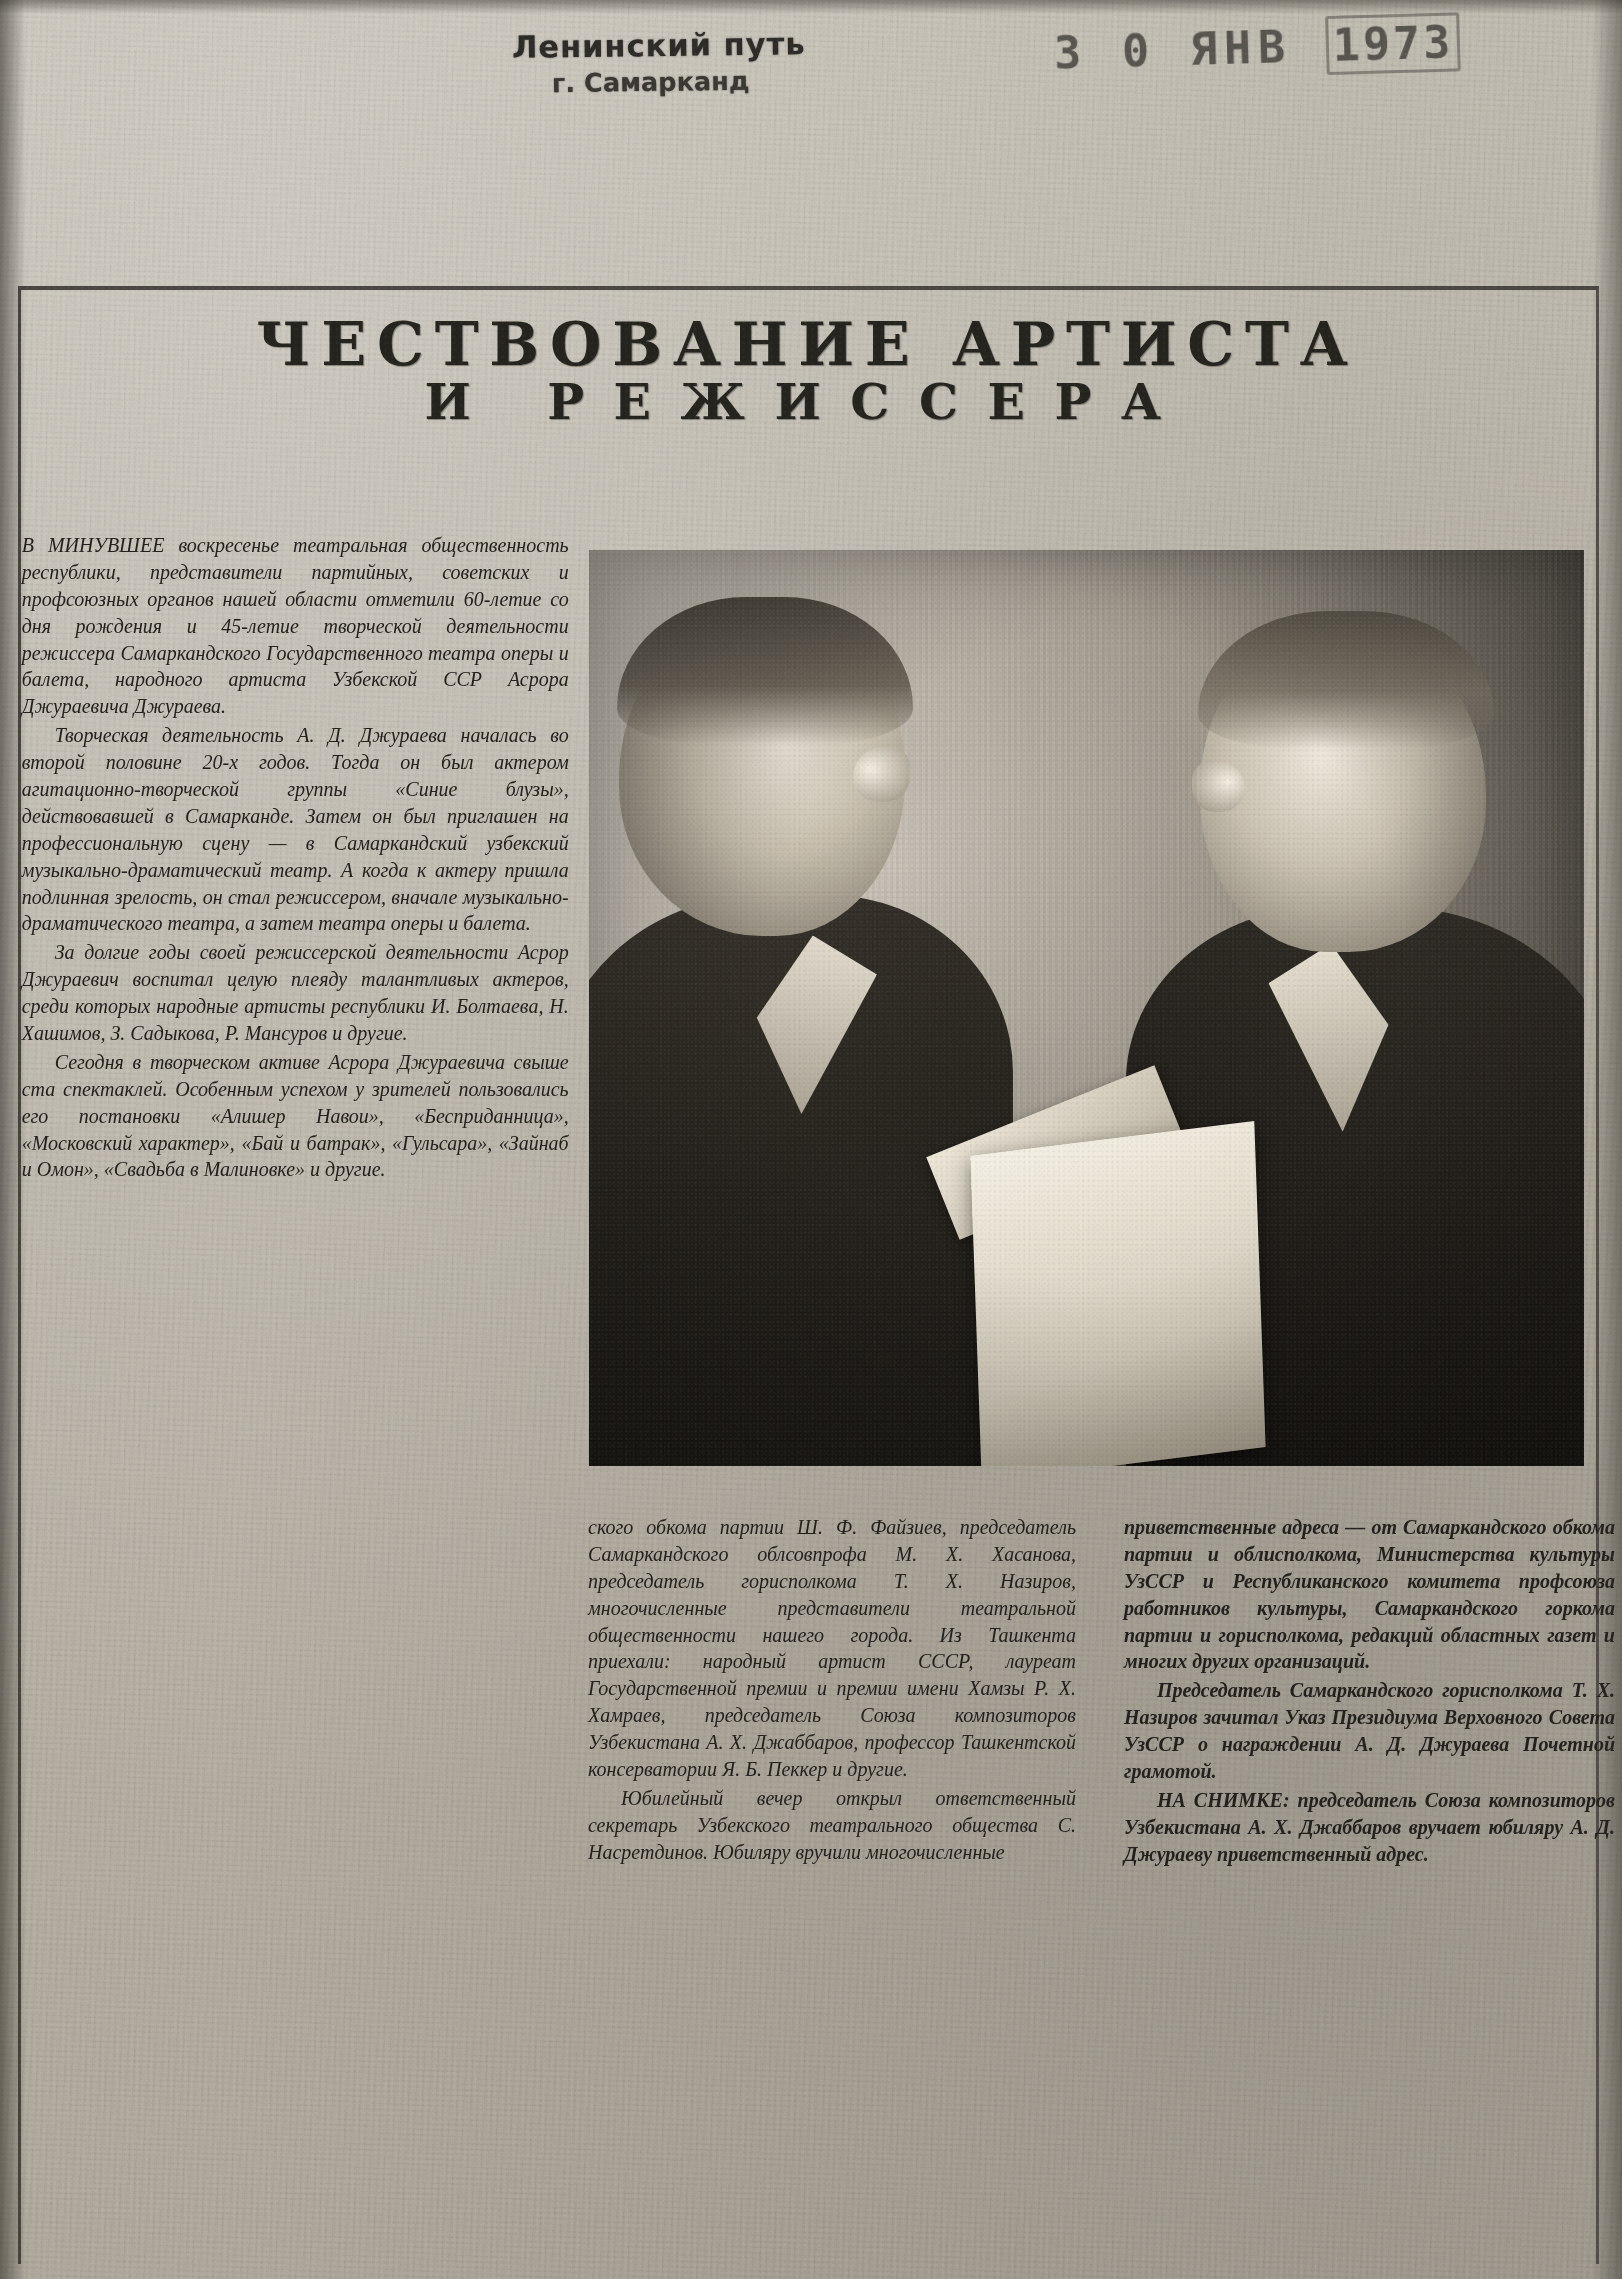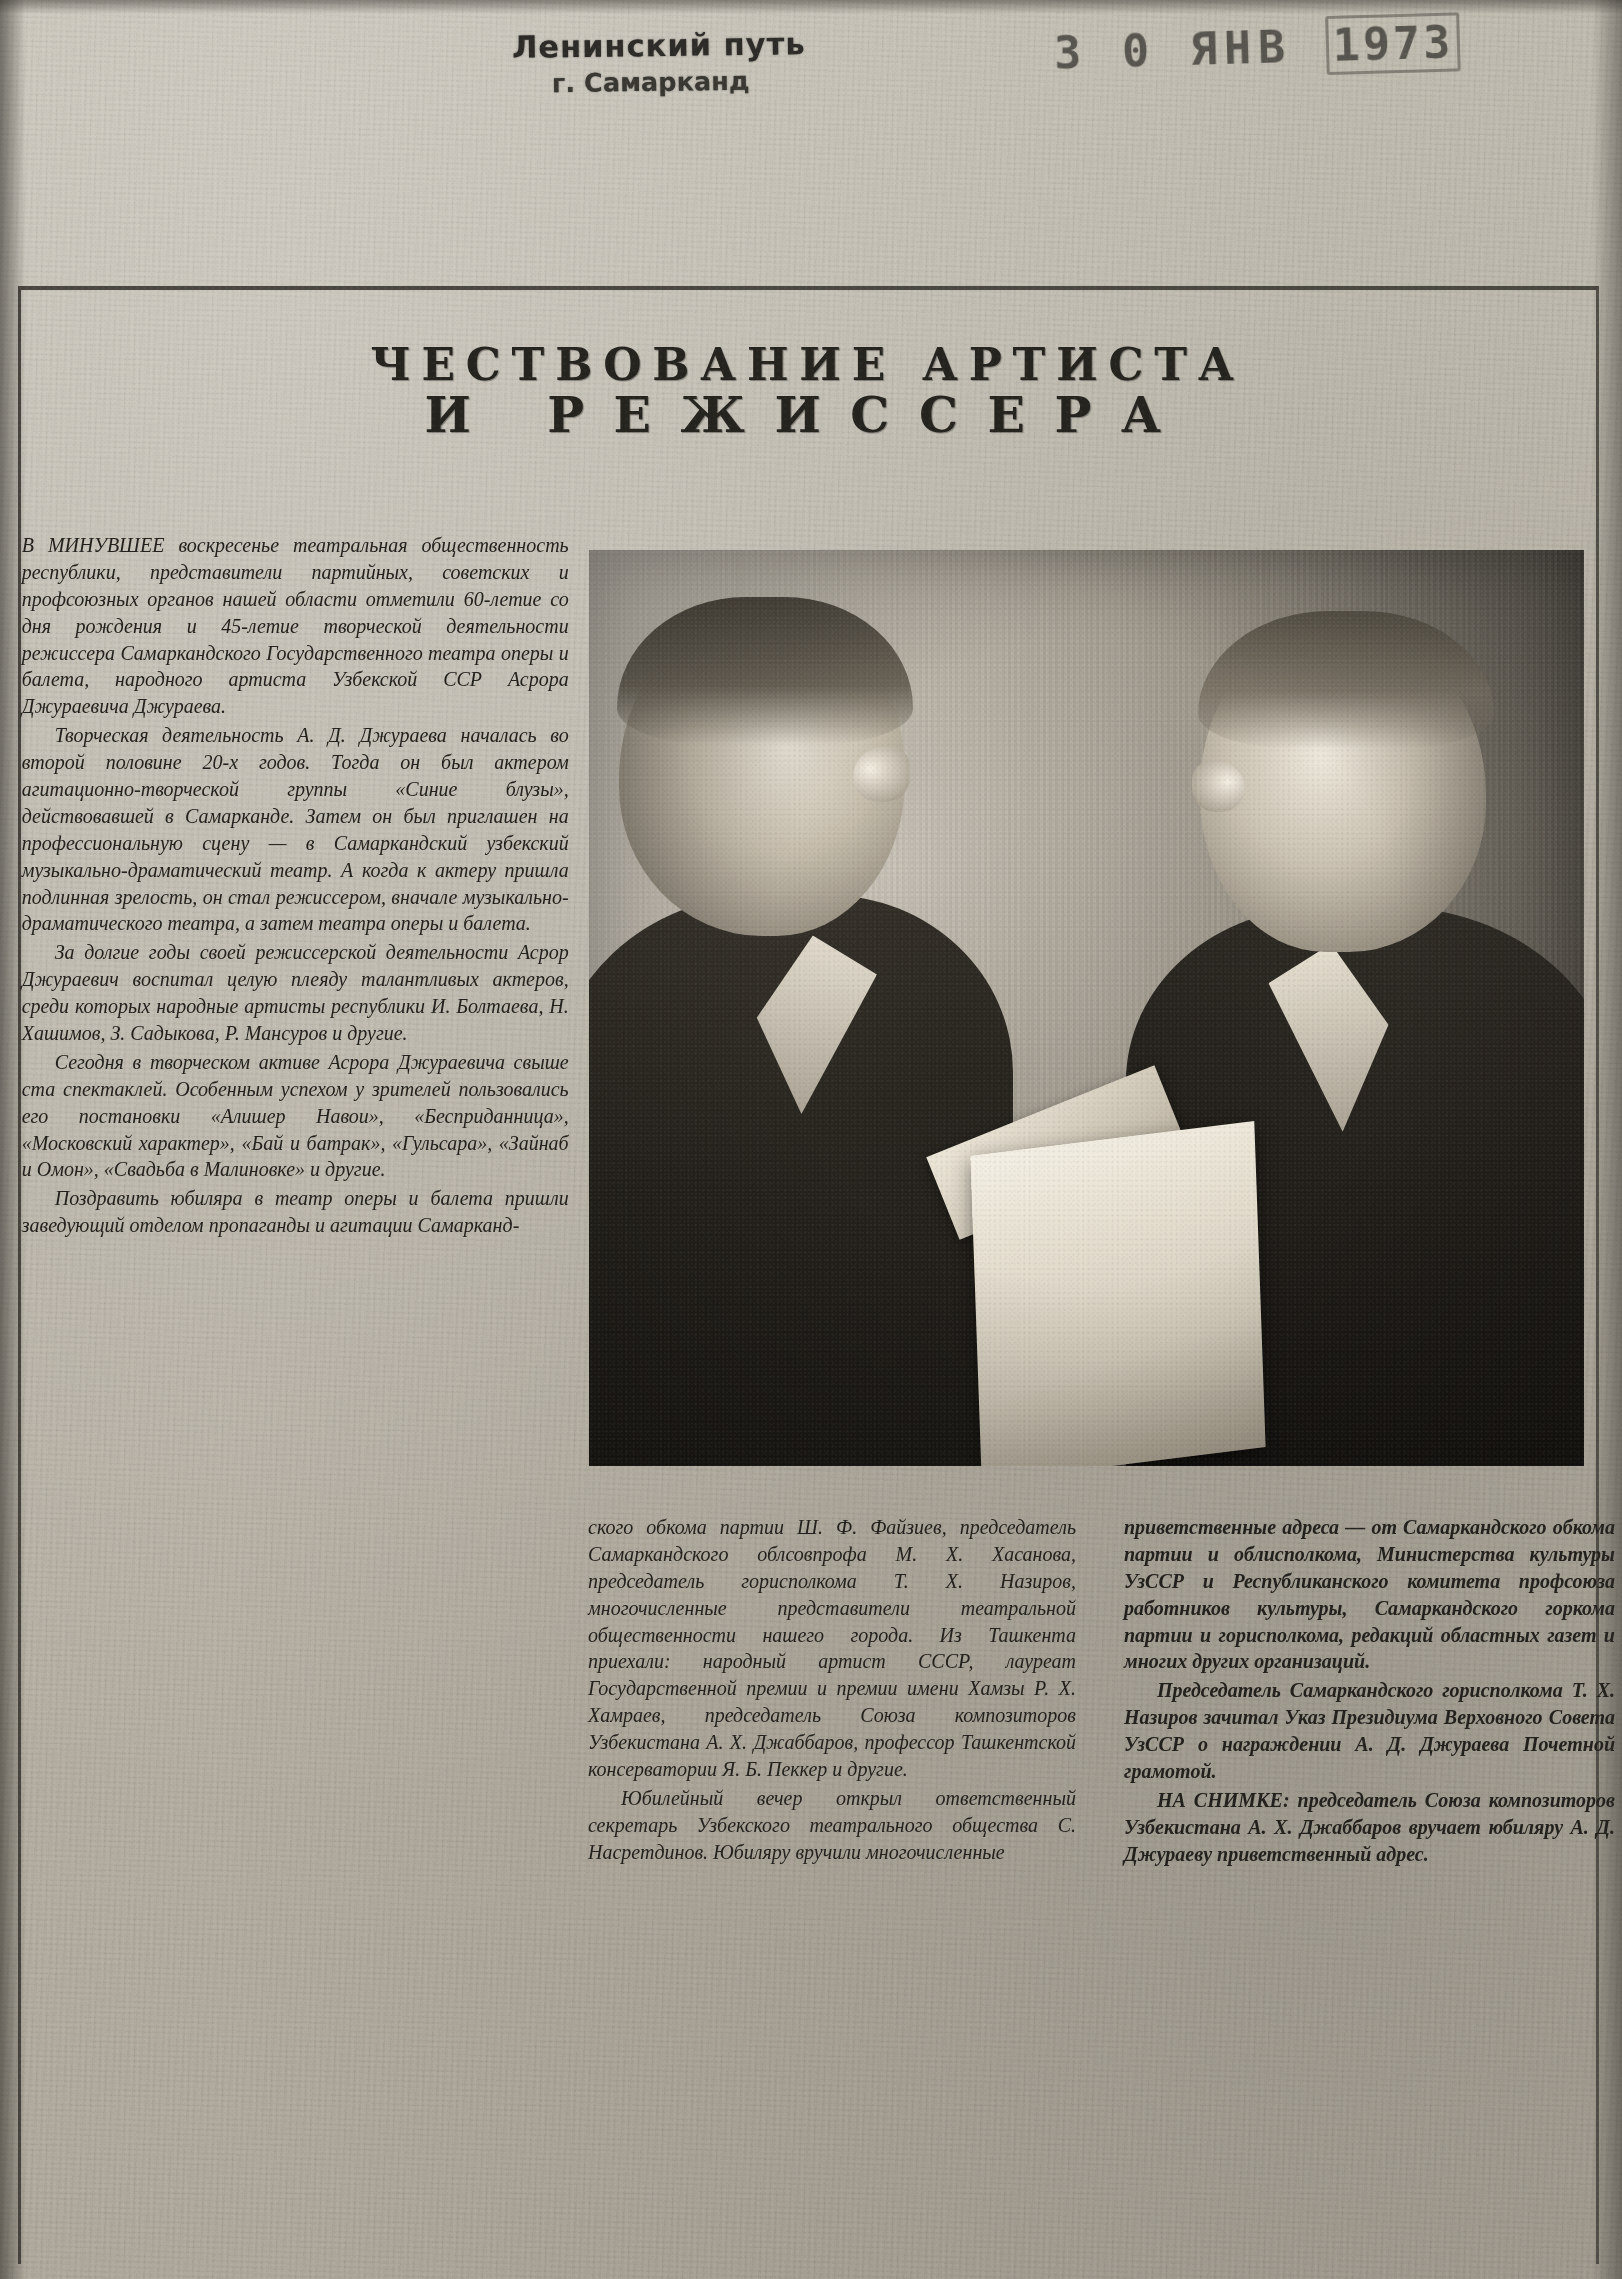--- a/index.html
+++ b/index.html
@@ -108,26 +108,25 @@
     position: absolute;
     left: 39px;
     top: 315px;
     width: 1537px;
     text-align: center;
     font-family: "DejaVu Serif", serif;
     font-weight: bold;
     color: #26241f;
   }
   .headline .l1 {
-    font-size: 44px;
+    font-size: 59px;
     letter-spacing: 10.8px;
     display: block;
     line-height: 1.0;
     text-shadow: 1px 1px 1px rgba(0,0,0,0.35);
-    margin-top: 28px;
   }
   .headline .l2 {
     font-size: 49px;
     letter-spacing: 29.6px;
     display: block;
     line-height: 1.18;
     text-shadow: 1px 1px 1px rgba(0,0,0,0.35);
   }
 
   
@@ -332,21 +331,20 @@
     <div class="photo-doc"></div>
     <div class="photo-vig"></div>
     <div class="photo-grain"></div>
   </div>
 
   <div class="col" id="col-left">
     <p class="noindent">В МИНУВШЕЕ воскресенье театральная общественность республики, представители партийных, советских и профсоюзных органов нашей области отметили 60-летие со дня рождения и 45-летие творческой деятельности режиссера Самаркандского Государственного театра оперы и балета, народного артиста Узбекской ССР Асрора Джураевича Джураева.</p>
     <p>Творческая деятельность А. Д. Джураева началась во второй половине 20-х годов. Тогда он был актером агитационно-творческой группы «Синие блузы», действовавшей в Самарканде. Затем он был приглашен на профессиональную сцену — в Самаркандский узбекский музыкально-драматический театр. А когда к актеру пришла подлинная зрелость, он стал режиссером, вначале музыкально-драматического театра, а затем театра оперы и балета.</p>
     <p>За долгие годы своей режиссерской деятельности Асрор Джураевич воспитал целую плеяду талантливых актеров, среди которых народные артисты республики И. Болтаева, Н. Хашимов, З. Садыкова, Р. Мансуров и другие.</p>
     <p>Сегодня в творческом активе Асрора Джураевича свыше ста спектаклей. Особенным успехом у зрителей пользовались его постановки «Алишер Навои», «Бесприданница», «Московский характер», «Бай и батрак», «Гульсара», «Зайнаб и Омон», «Свадьба в Малиновке» и другие.</p>
-    <p>Поздравить юбиляра в театр оперы и балета пришли заведующий отделом пропаганды и агитации Самарканд-</p>
   </div>
 
   <div class="col" id="col-mid">
     <p class="noindent">ского обкома партии Ш. Ф. Файзиев, председатель Самаркандского облсовпрофа М. Х. Хасанова, председатель горисполкома Т. Х. Назиров, многочисленные представители театральной общественности нашего города. Из Ташкента приехали: народный артист СССР, лауреат Государственной премии и премии имени Хамзы Р. Х. Хамраев, председатель Союза композиторов Узбекистана А. Х. Джаббаров, профессор Ташкентской консерватории Я. Б. Пеккер и другие.</p>
     <p>Юбилейный вечер открыл ответственный секретарь Узбекского театрального общества С. Насретдинов. Юбиляру вручили многочисленные</p>
   </div>
 
   <div class="col" id="col-right">
     <p class="noindent">приветственные адреса — от Самаркандского обкома партии и облисполкома, Министерства культуры УзССР и Республиканского комитета профсоюза работников культуры, Самаркандского горкома партии и горисполкома, редакций областных газет и многих других организаций.</p>
     <p>Председатель Самаркандского горисполкома Т. Х. Назиров зачитал Указ Президиума Верховного Совета УзССР о награждении А. Д. Джураева Почетной грамотой.</p>

